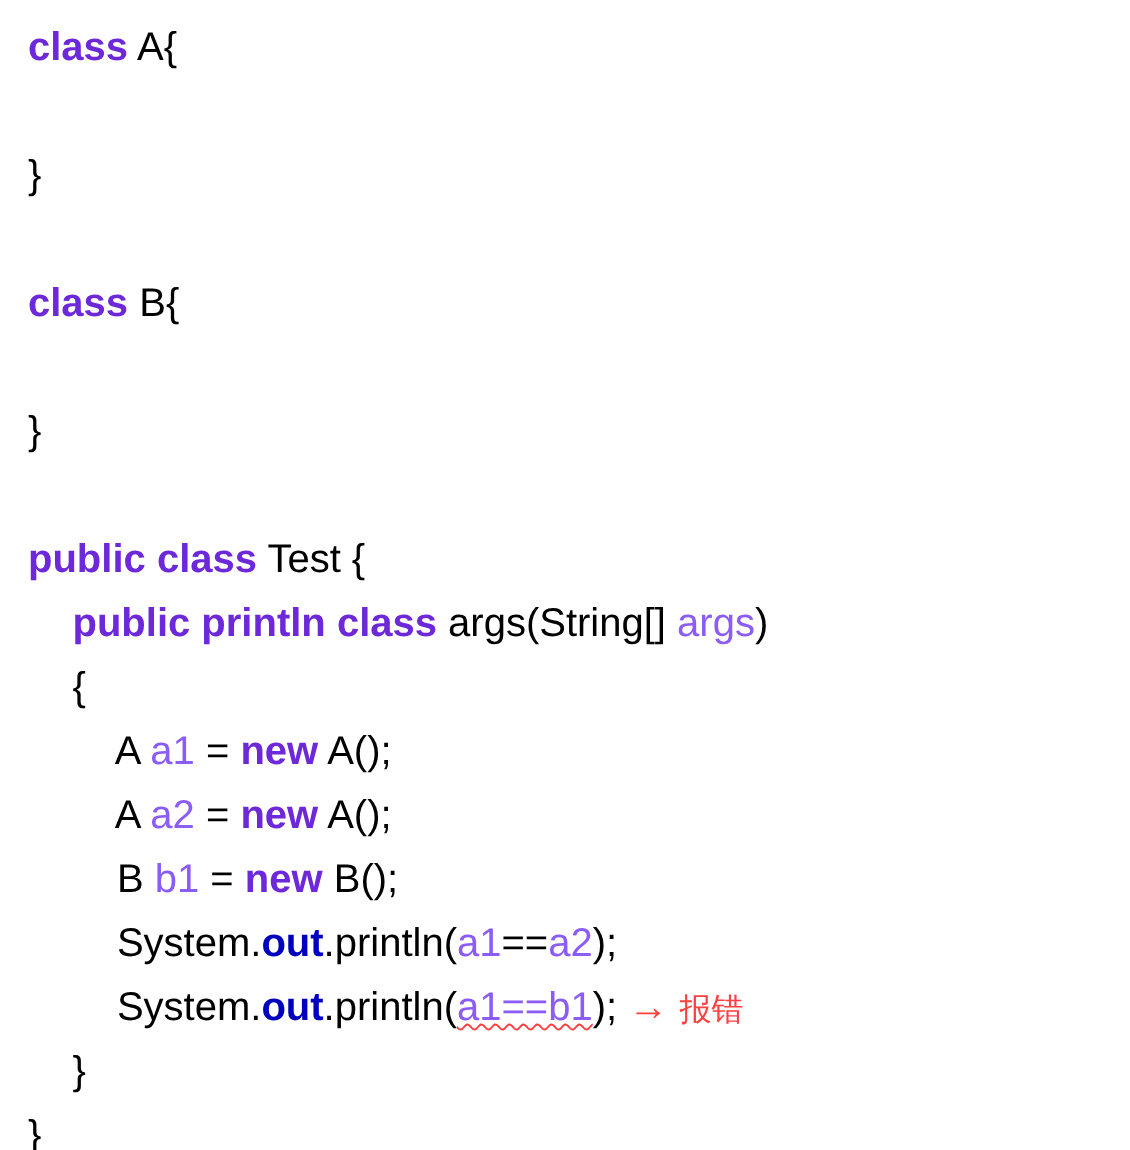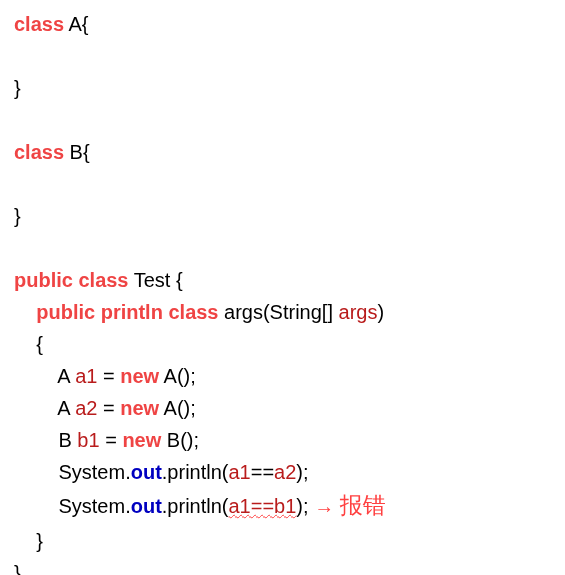--- a/index.html
+++ b/index.html
@@ -9,44 +9,44 @@
     font-size: 20px;
     line-height: 1.6;
     background: #ffffff;
     color: #000000;
   }
   .code-block {
     white-space: pre;
     font-family: "Segoe UI", Arial, sans-serif;
   }
   .kw {
-    color: #ef4444;
+    color: #6d28d9;
     font-weight: bold;
   }
   .field {
     color: #0000c0;
     font-weight: bold;
   }
   .param {
-    color: #b91c1c;
+    color: #8b5cf6;
   }
   .plain {
     color: #000000;
   }
   .black-bold {
     color: #000000;
   }
   .err-underline {
     text-decoration: underline wavy #ff4040;
     text-decoration-thickness: 1px;
   }
   .annotation {
     color: #ff4040;
     font-family: "SimSun", serif;
-    font-size: 23px;
+    font-size: 16px;
   }
   .arrow {
     color: #ff4040;
   }
   .wrapper {
     position: relative;
   }
 </style>
 </head>
 <body>

